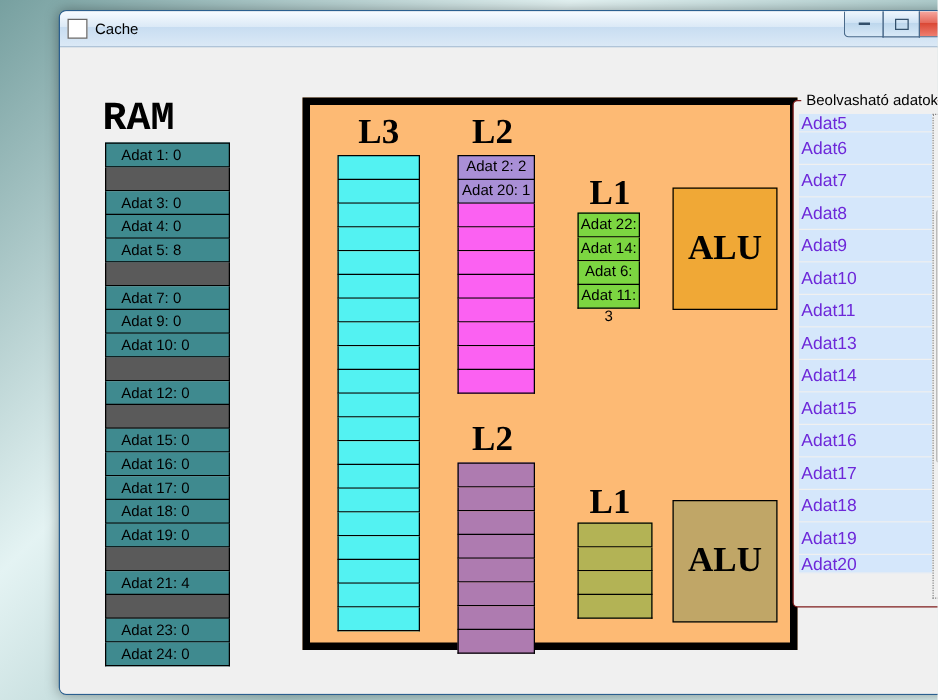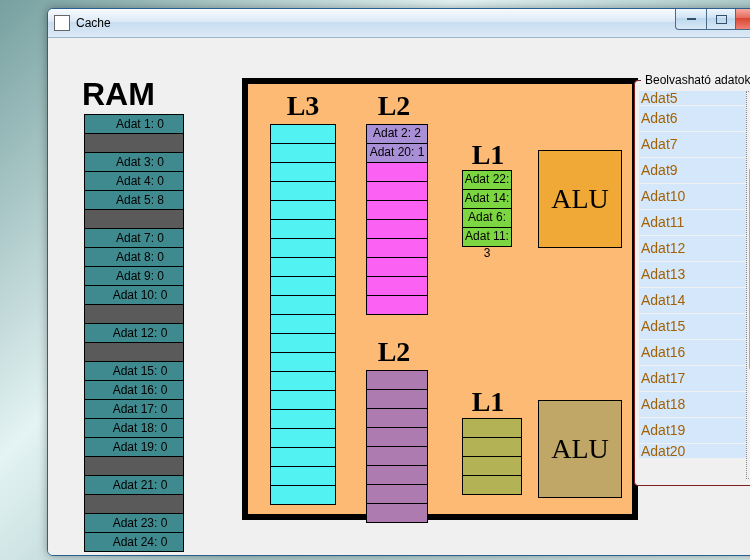--- a/index.html
+++ b/index.html
@@ -42,28 +42,28 @@
     background:linear-gradient(#f6a8a0,#e56a5c 45%,#d94532 46%,#ef7f70);
     color:#fff;
   }
   .winbtn.close:before{content:"✕";font-weight:bold;}
   .winbtn.min:before{content:"";width:9px;height:0;border-bottom:2px solid #33506b;display:block;}
   .winbtn.max:before{content:"";width:9px;height:7px;border:1px solid #33506b;display:block;}
   .client{flex:1;position:relative;background:#f0f0f0;}
   
   .ram-title{
     position:absolute;left:34px;top:38px;
-    font-family:Liberation Sans, sans-serif;font-size:32px;font-weight:bold;
+    font-family:Liberation Mono, monospace;font-size:32px;font-weight:bold;
   }
   .ram{
     position:absolute;left:36px;top:76px;width:100px;
     display:flex;flex-direction:column;
   }
   .ram .cell{
-    height:18px;line-height:18px;text-align:center;
+    height:18px;line-height:18px;text-align:left;
     font-size:12px;
     background:#3f8a8f;border:1px solid #000;border-top:none;
     color:#000;
     padding-left:12px;
   }
   .ram .cell:first-child{border-top:1px solid #000;}
   .ram .cell.empty{background:#5a5a5a;color:#5a5a5a;}
   
   .stage{
     position:absolute;left:194px;top:40px;width:384px;height:430px;
@@ -85,21 +85,21 @@
   .l2a .slot.empty{background:#fb61f2}
   .l1a{left:214px;top:86px;width:50px}
   .l1a .slot{background:#7cd641}
   .l2b{left:118px;top:286px;width:62px}
   .l2b .slot{background:#ae7bb0}
   .l1b{left:214px;top:334px;width:60px}
   .l1b .slot{background:#b3b355}
   .alu{
     position:absolute;width:82px;height:96px;border:1px solid #000;
     display:flex;align-items:center;justify-content:center;
-    font-family:"Times New Roman",serif;font-size:28px;font-weight:normal;
+    font-family:"Times New Roman",serif;font-size:28px;font-weight:bold;
   }
   .alu1{left:290px;top:66px;background:#f0a836}
   .alu2{left:290px;top:316px;background:#c0a667}
   
   .rpanel{
     position:absolute;left:586px;top:42px;width:136px;height:406px;
     border:1px solid #7f1d1d;border-radius:4px;
     background:#f0f0f0;box-sizing:border-box;
   }
   .rpanel .grpTitle{
@@ -109,21 +109,21 @@
   .listwrap{
     position:absolute;left:4px;top:10px;right:4px;bottom:6px;
     display:flex;
   }
   .list{
     flex:1;overflow:hidden;
     display:flex;flex-direction:column;
   }
   .list .item{
     height:25px;line-height:25px;padding-left:2px;
-    font-size:14px;color:#a16207;
+    font-size:14px;color:#6d28d9;
     background:#d5e7fb;
     border-bottom:1px solid #f0f0f0;
   }
   .list .item.partial{height:14px;line-height:14px;overflow:hidden}
   .sbtrack{
     width:17px;flex:none;
     border:1px dotted #888;
     position:relative;background:#f0f0f0;
   }
   .sbthumb{
@@ -148,33 +148,32 @@
 
     <div class="ram-title">RAM</div>
     <div class="ram" id="ram">
         <div class="cell">Adat 1: 0</div>
         <div class="cell empty"></div>
         <div class="cell">Adat 3: 0</div>
         <div class="cell">Adat 4: 0</div>
         <div class="cell">Adat 5: 8</div>
         <div class="cell empty"></div>
         <div class="cell">Adat 7: 0</div>
-        <div class="cell">Adat 8: 0</div>
         <div class="cell">Adat 9: 0</div>
         <div class="cell">Adat 10: 0</div>
         <div class="cell empty"></div>
         <div class="cell">Adat 12: 0</div>
         <div class="cell empty"></div>
         <div class="cell">Adat 15: 0</div>
         <div class="cell">Adat 16: 0</div>
         <div class="cell">Adat 17: 0</div>
         <div class="cell">Adat 18: 0</div>
         <div class="cell">Adat 19: 0</div>
         <div class="cell empty"></div>
-        <div class="cell">Adat 21: 0</div>
+        <div class="cell">Adat 21: 4</div>
         <div class="cell empty"></div>
         <div class="cell">Adat 23: 0</div>
         <div class="cell">Adat 24: 0</div>
       </div>
 
     <div class="stage">
       <div class="lbl l3lbl">L3</div>
       <div class="lbl l2albl">L2</div>
       <div class="lbl l1albl">L1</div>
       <div class="lbl l2blbl">L2</div>
@@ -241,24 +240,24 @@
       <div class="alu alu2">ALU</div>
     </div>
 
     <div class="rpanel">
       <div class="grpTitle">Beolvasható adatok</div>
       <div class="listwrap">
         <div class="list" id="rlist">
             <div class="item partial">Adat5</div>
             <div class="item">Adat6</div>
             <div class="item">Adat7</div>
+            <div class="item">Adat8</div>
             <div class="item">Adat9</div>
             <div class="item">Adat10</div>
             <div class="item">Adat11</div>
-            <div class="item">Adat12</div>
             <div class="item">Adat13</div>
             <div class="item">Adat14</div>
             <div class="item">Adat15</div>
             <div class="item">Adat16</div>
             <div class="item">Adat17</div>
             <div class="item">Adat18</div>
             <div class="item">Adat19</div>
             <div class="item partial">Adat20</div>
           </div>
         <div class="sbtrack">

